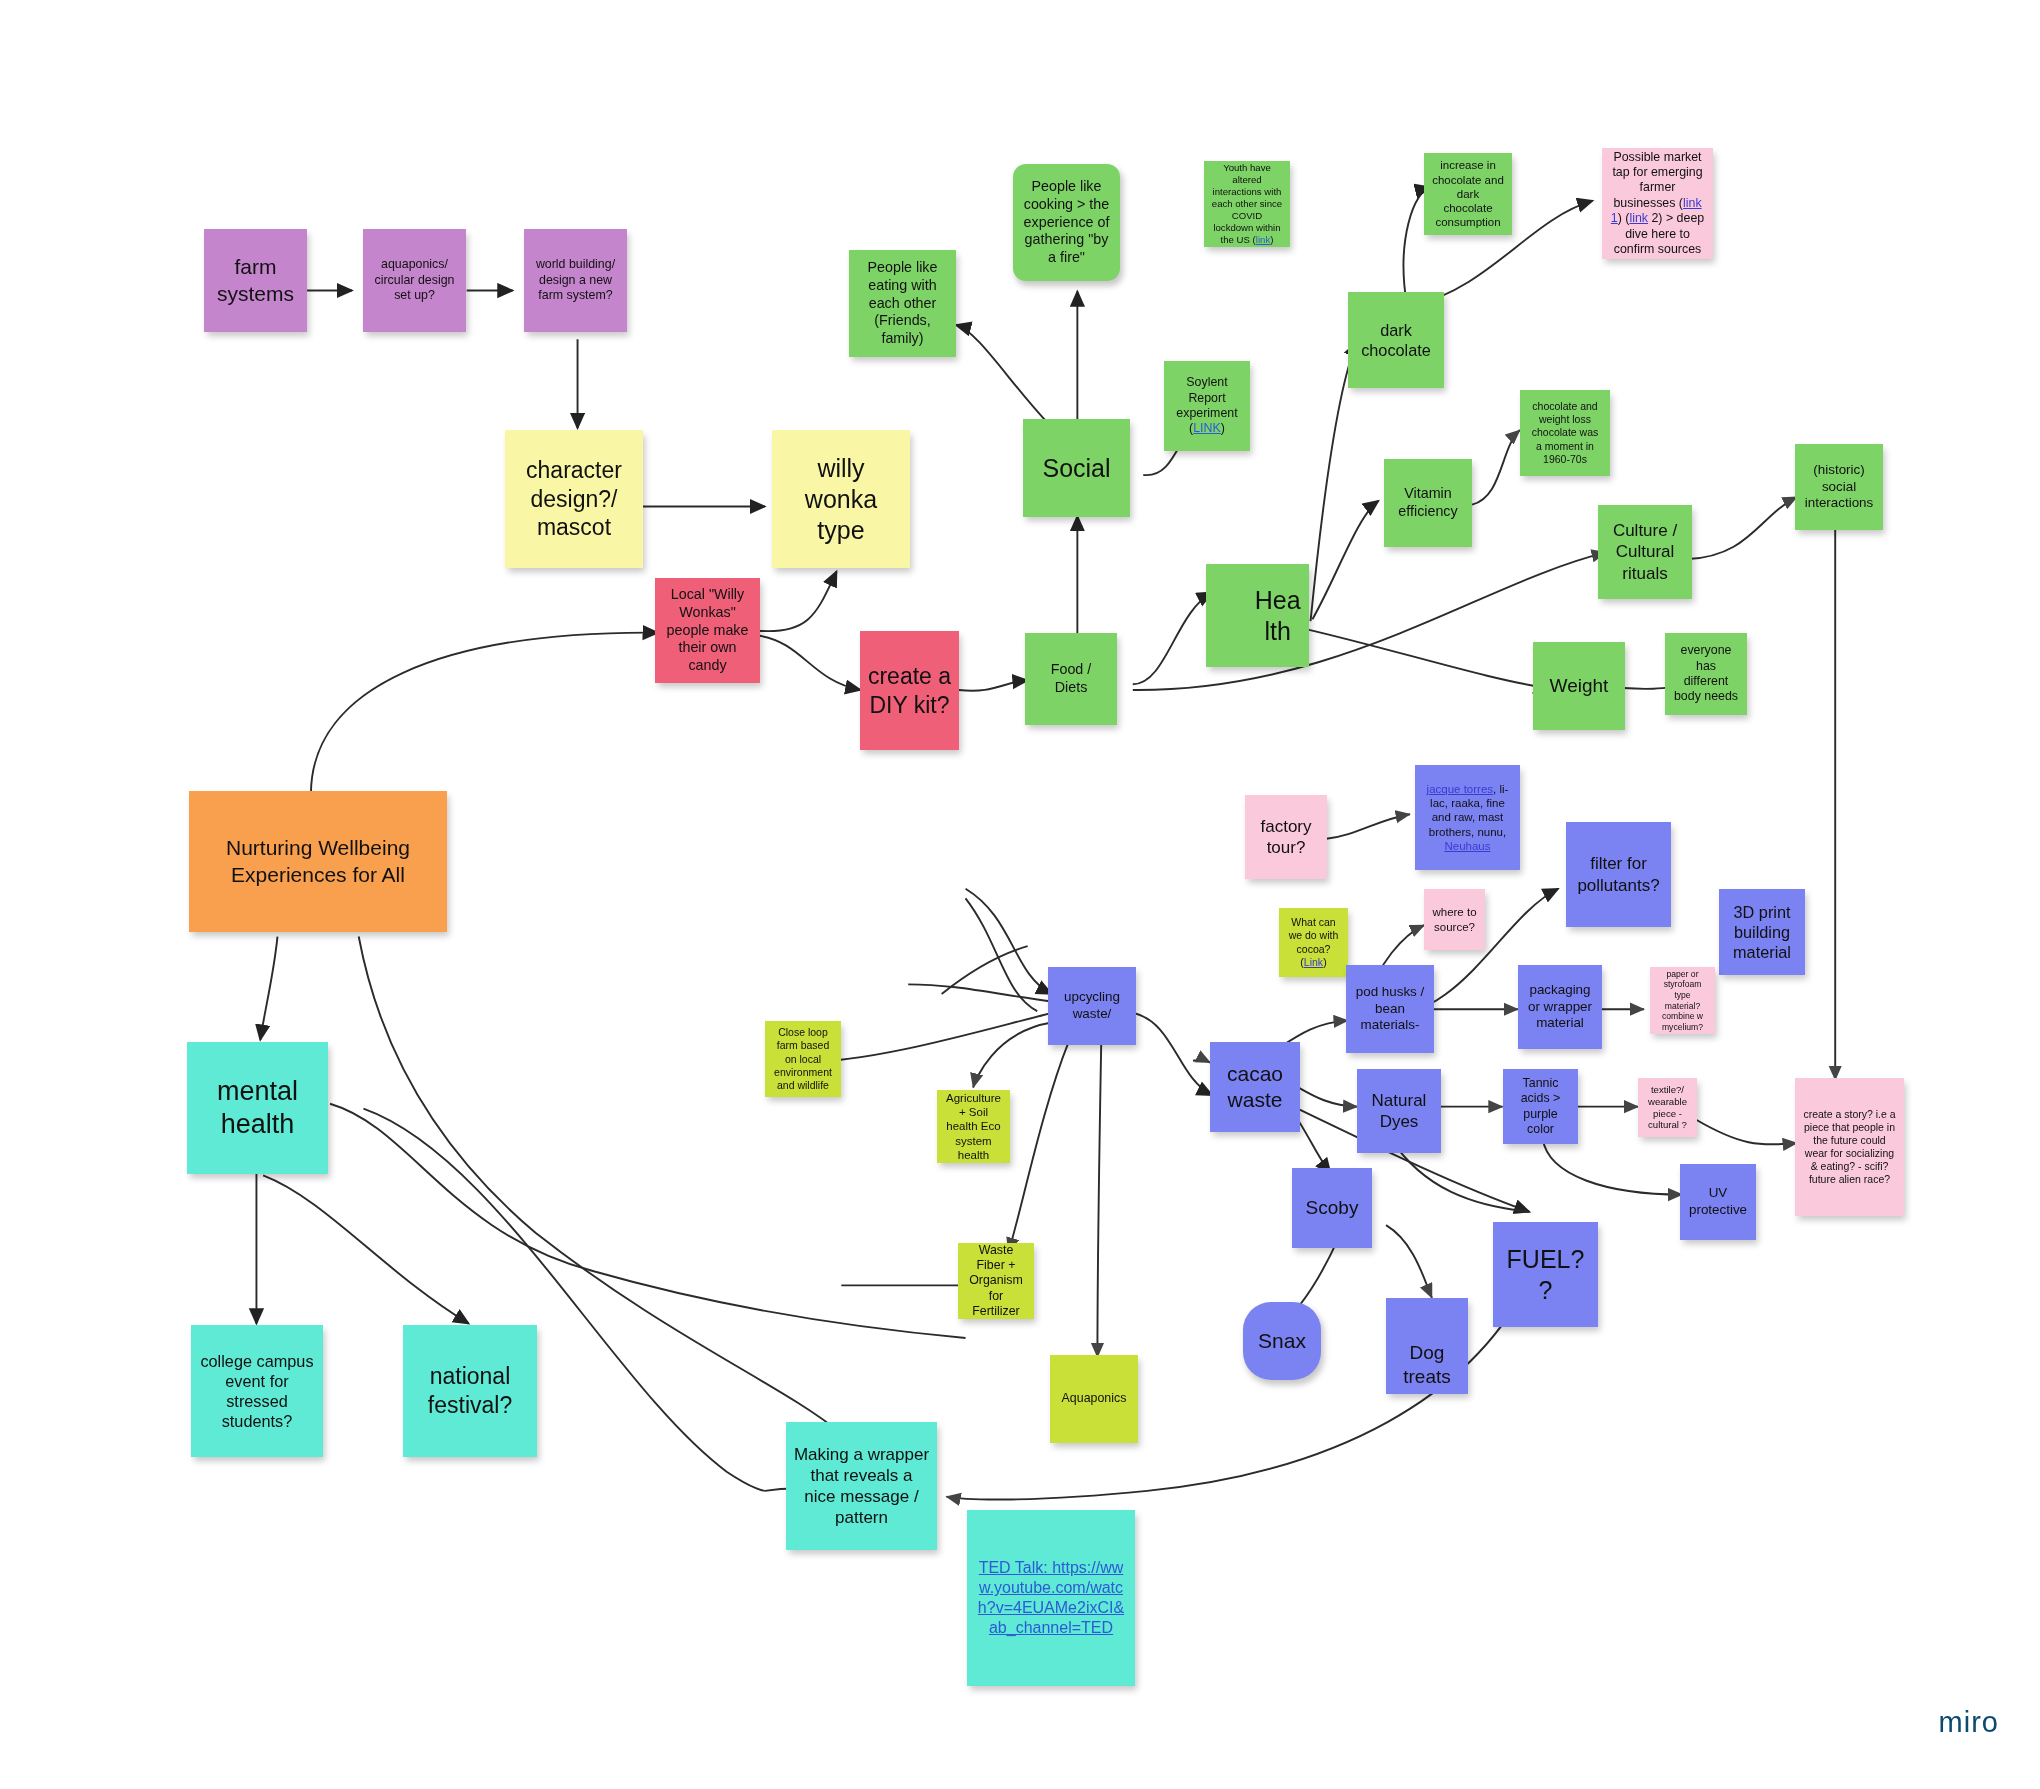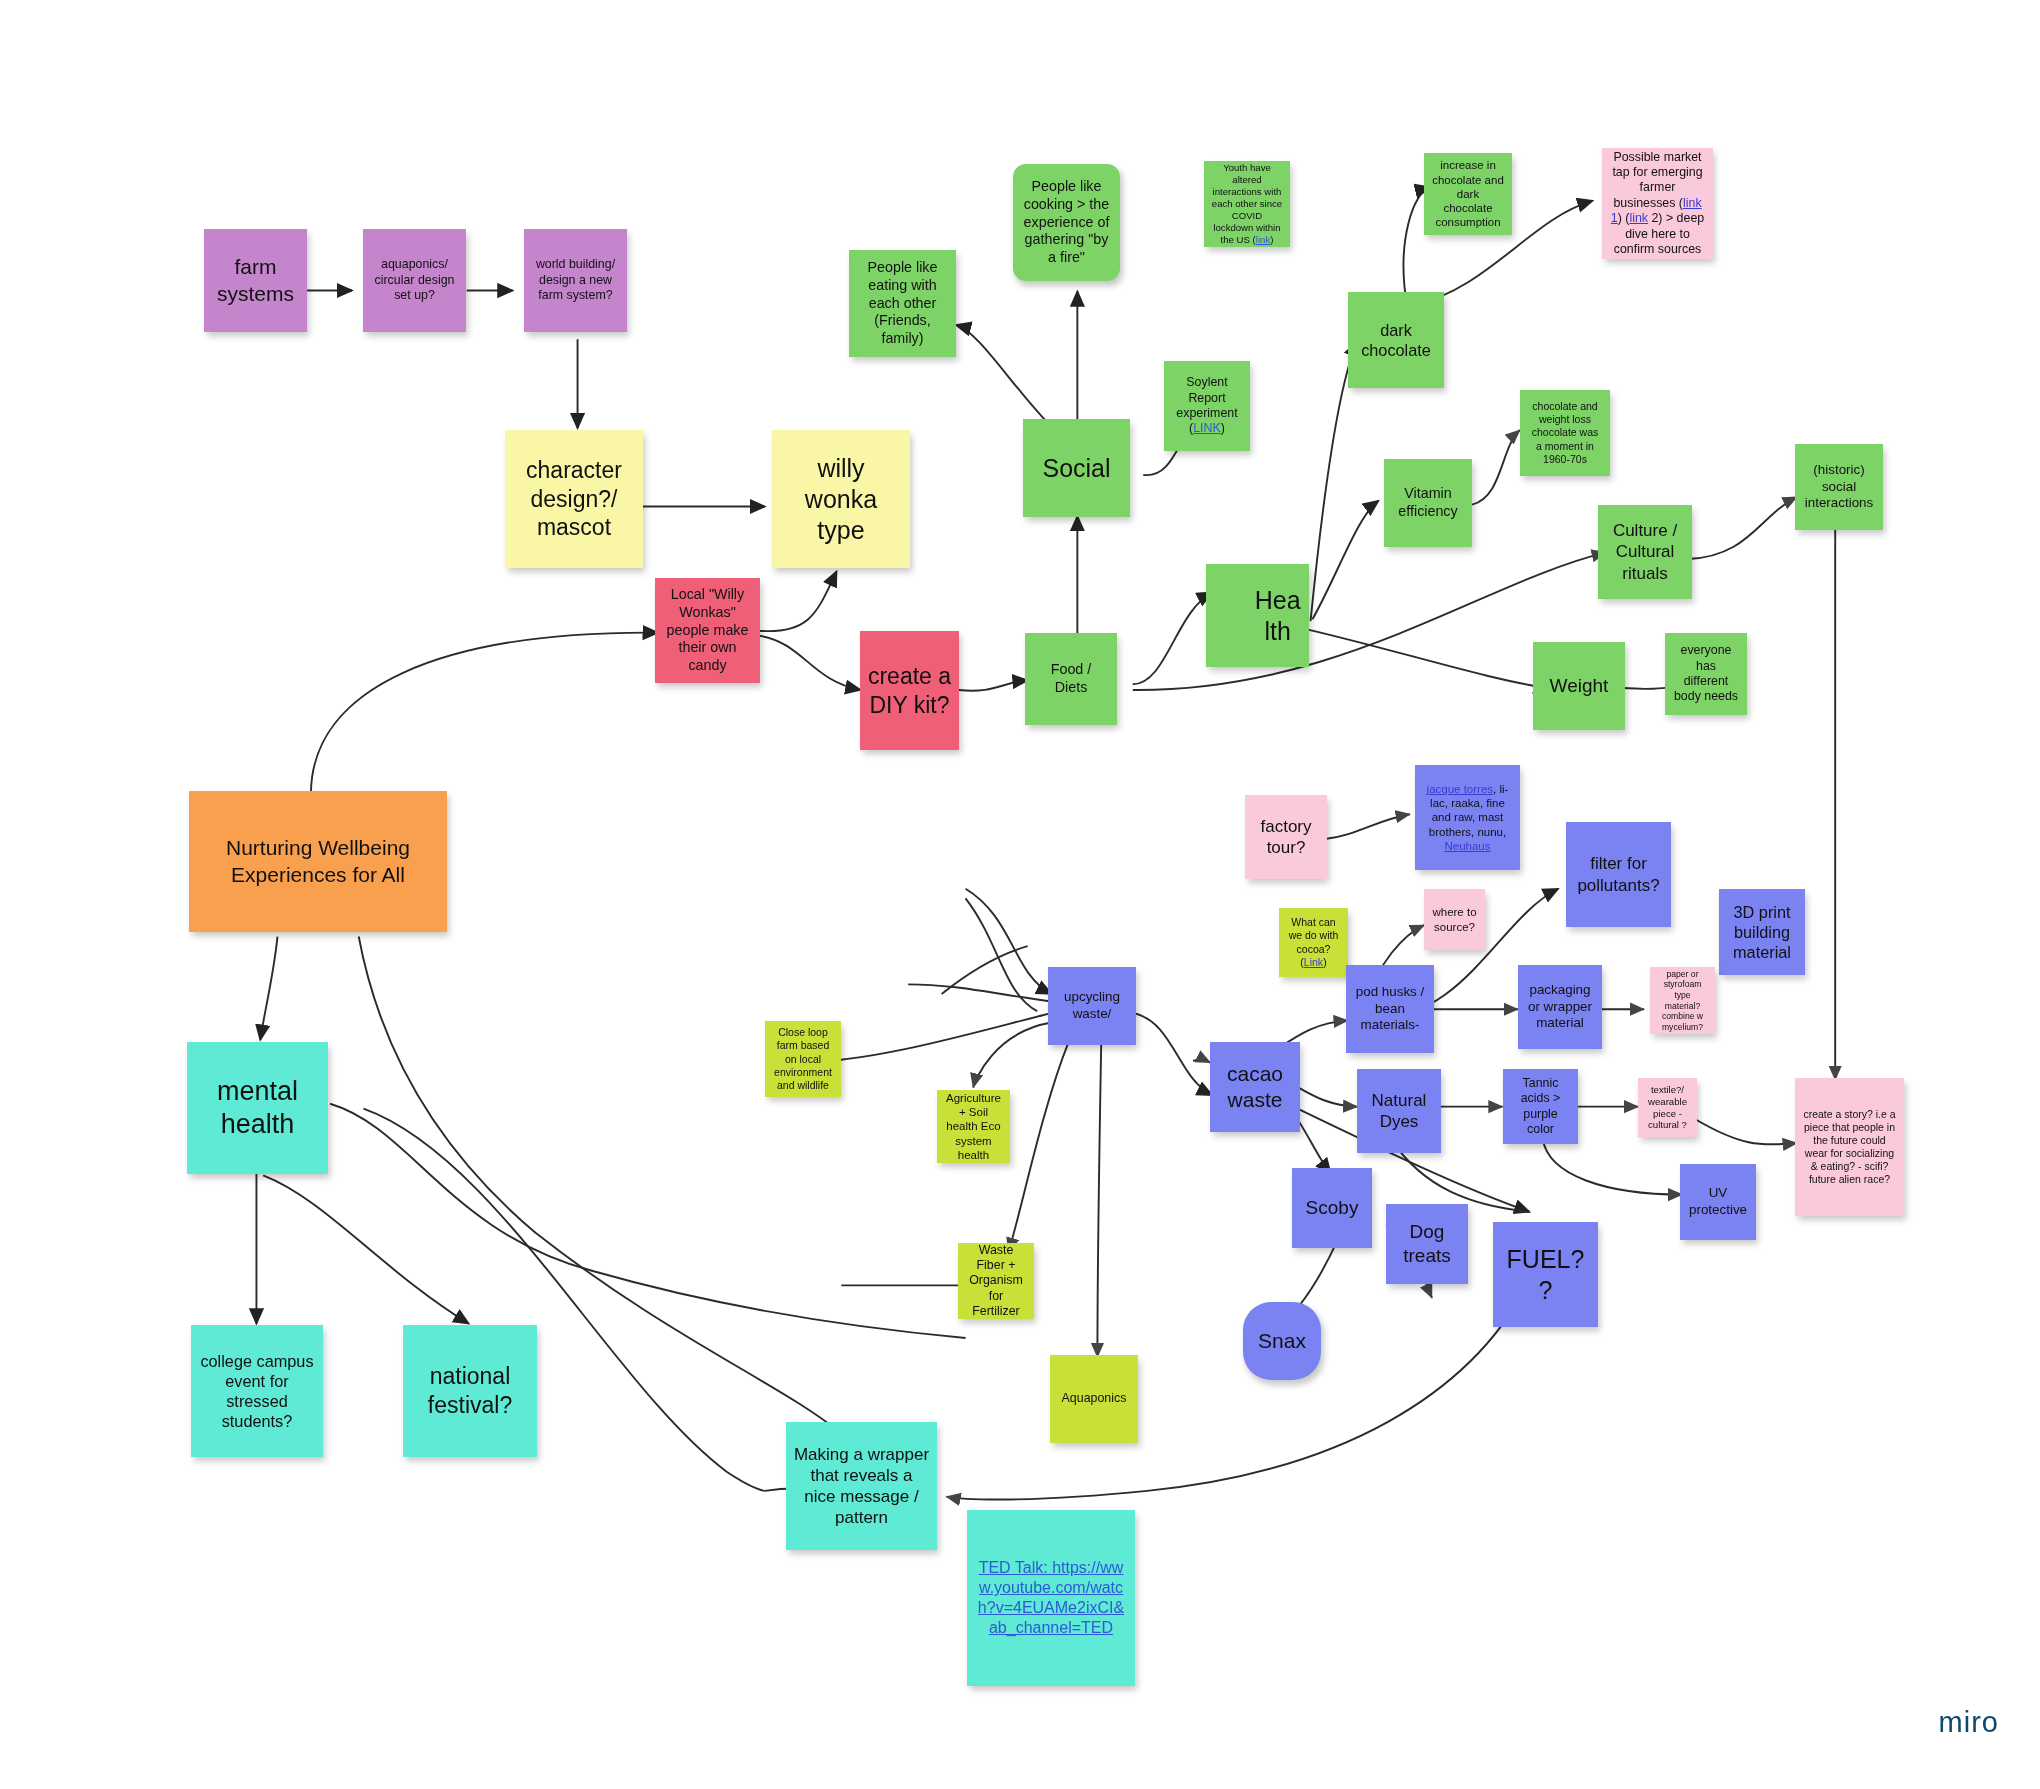--- a/index.html
+++ b/index.html
@@ -394,21 +394,21 @@
   </div>
 
   <div class="note periwinkle fs14" style="left:1680px; top:1164px; width:76px; height:76px;">
     <span class="txt">UV protective</span>
   </div>
 
   <div class="note periwinkle fs20" style="left:1292px; top:1168px; width:80px; height:80px;">
     <span class="txt">Scoby</span>
   </div>
 
-  <div class="note periwinkle fs20" style="left:1386px; top:1204px; width:82px; height:80px;">
+  <div class="note periwinkle fs20" style="left:1386px; top:1298px; width:82px; height:96px;align-items:flex-end;">
     <span class="txt">Dog treats</span>
   </div>
 
   <div class="note periwinkle fs26" style="left:1493px; top:1222px; width:105px; height:105px;">
     <span class="txt">FUEL??</span>
   </div>
 
   <div class="note periwinkle fs22" style="left:1243px; top:1302px; width:78px; height:78px;border-radius:28px;">
     <span class="txt">Snax</span>
   </div>

